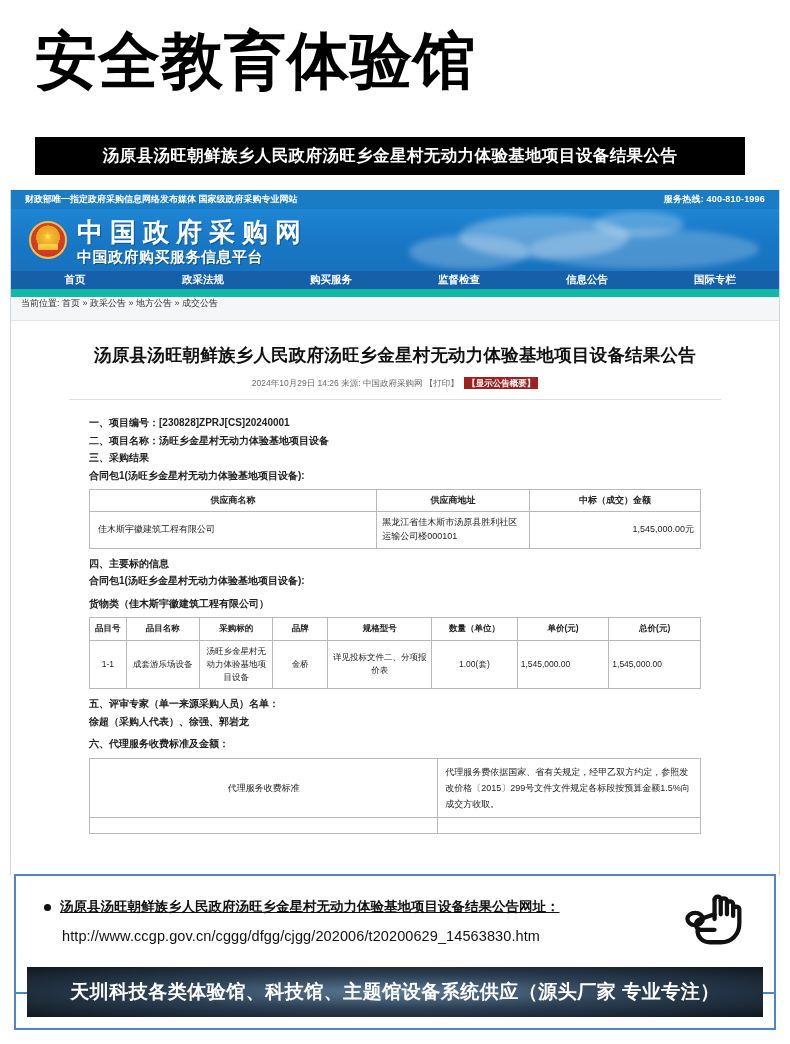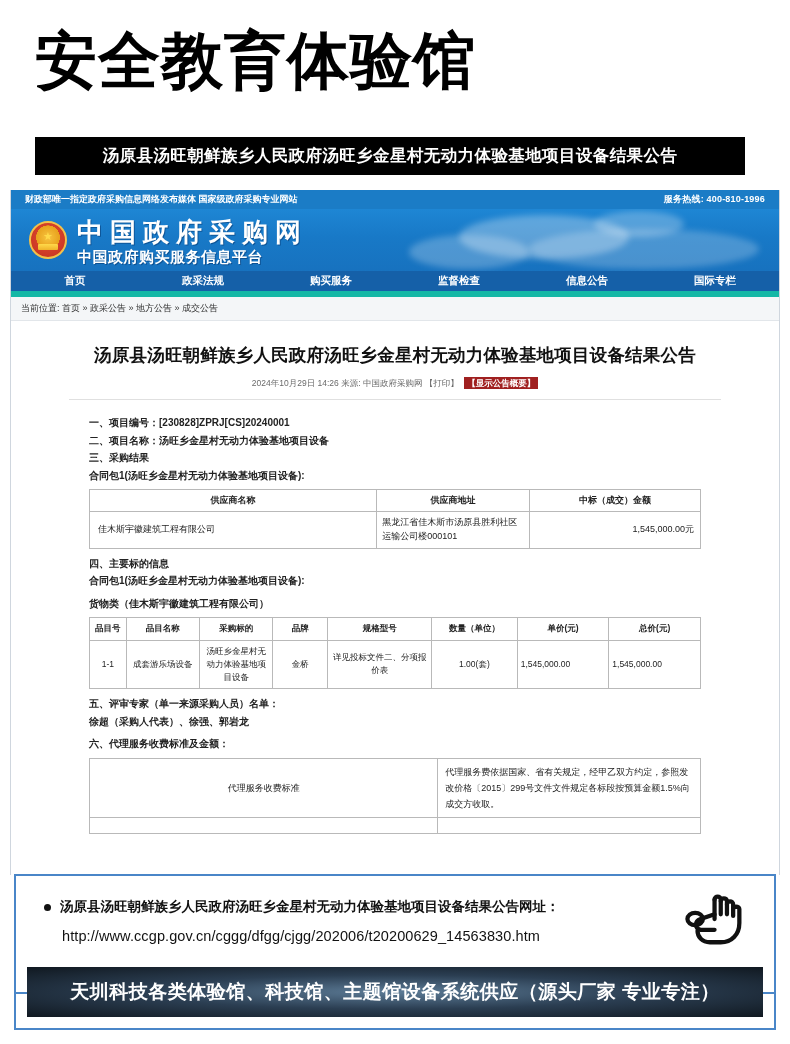--- a/index.html
+++ b/index.html
@@ -79,31 +79,31 @@
   }
   .brand .l3 {
     color: #fff; font-size: 10.5px; font-weight: 700; letter-spacing: 2.1px;
     margin-left: 54px; margin-top: 1px;
   }
 
   
   .ccgp-nav {
     height: 26px; background: #1560a8;
     display: flex; align-items: center;
-    border-bottom: 6px solid #14b8a6;
+    border-bottom: 8px solid #14b8a6;
   }
   .ccgp-nav .item {
     flex: 1; text-align: center; color: #fff; font-size: 10.5px; font-weight: 700;
     white-space: nowrap;
   }
 
   
   .crumb {
     height: 24px; background: #f4f6f8; border-bottom: 1px solid #e2e6ea;
-    display: flex; align-items: center; padding-left: 10px;
+    display: flex; padding-left: 10px;
   }
   .crumb span { font-size: 9px; color: #333; white-space: nowrap; }
 
   
   .doc { padding: 16px 30px 0 30px; background:#fff; position: relative; }
   .doc-title {
     text-align: center; font-size: 17.5px; font-weight: 700; color: #111;
     letter-spacing: .2px; white-space: nowrap; margin-top: 6px;
   }
   .doc-meta {
@@ -142,21 +142,21 @@
   .bottom-card {
     position: absolute; left: 14px; top: 874px;
     width: 762px; height: 120px;
     background: #fff; border: 2px solid #4a86c8;
   }
   .bullet-row {
     position: absolute; left: 28px; top: 22px;
     display: flex; align-items: center; gap: 9px;
   }
   .bullet { width: 7px; height: 7px; border-radius: 50%; background: #111; flex: none; }
-  .bullet-row span { font-size: 13.5px; font-weight: 700; color: #111; white-space: nowrap; }
+  .bullet-row span { font-size: 13.5px; font-weight: 700; color: #111; white-space: nowrap; text-decoration: underline; }
   .url-line {
     position: absolute; left: 46px; top: 52px;
     font-size: 14.5px; color: #111; white-space: nowrap; letter-spacing: .1px;
   }
   .hand-icon { position: absolute; right: 22px; top: 12px; width: 78px; height: 62px; }
 
   
   .footer-bar {
     position: absolute; left: 27px; top: 967px;
     width: 736px; height: 50px;

